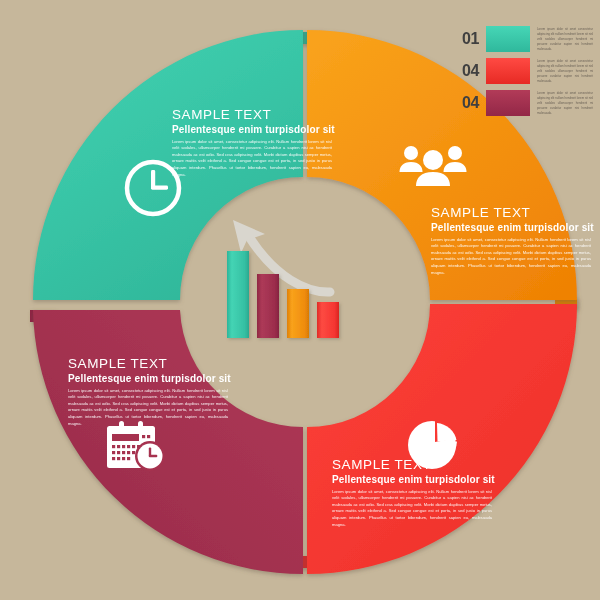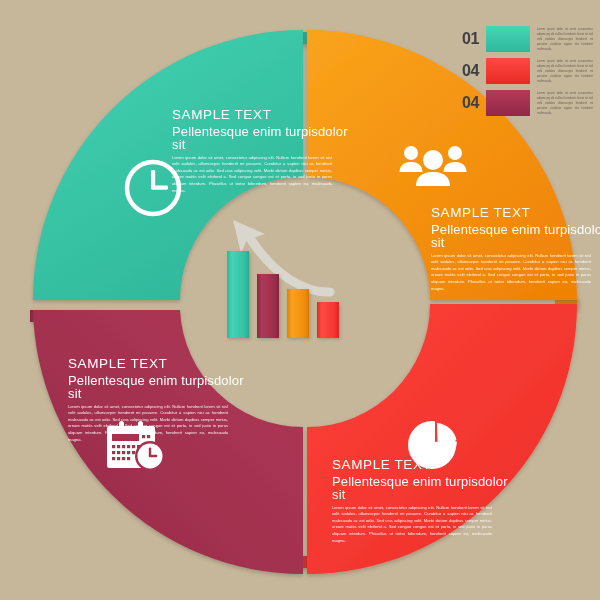--- a/index.html
+++ b/index.html
@@ -15,21 +15,21 @@
   
   .donut{position:absolute;left:0;top:0;width:600px;height:600px;}
 
   
   .seg-text{position:absolute;width:190px;pointer-events:none;}
   .seg-title{
     font-size:13.5px;font-weight:normal;color:#ffffff;
     letter-spacing:.6px;margin:0 0 3px 0;line-height:1;
   }
   .seg-sub{
-    font-size:13px;font-weight:normal;color:#ffffff;
+    font-size:10px;font-weight:bold;color:#ffffff;
     letter-spacing:.15px;margin:0 0 4px 0;line-height:1;
   }
   .seg-body{
     font-size:4.1px;color:#ffffff;line-height:1.62;
     margin:0;text-align:justify;opacity:.93;width:160px;
   }
   .t-teal   {left:172px;top:108px;}
   .t-orange {left:431px;top:206px;}
   .t-maroon {left: 68px;top:357px;}
   .t-red    {left:332px;top:458px;}

